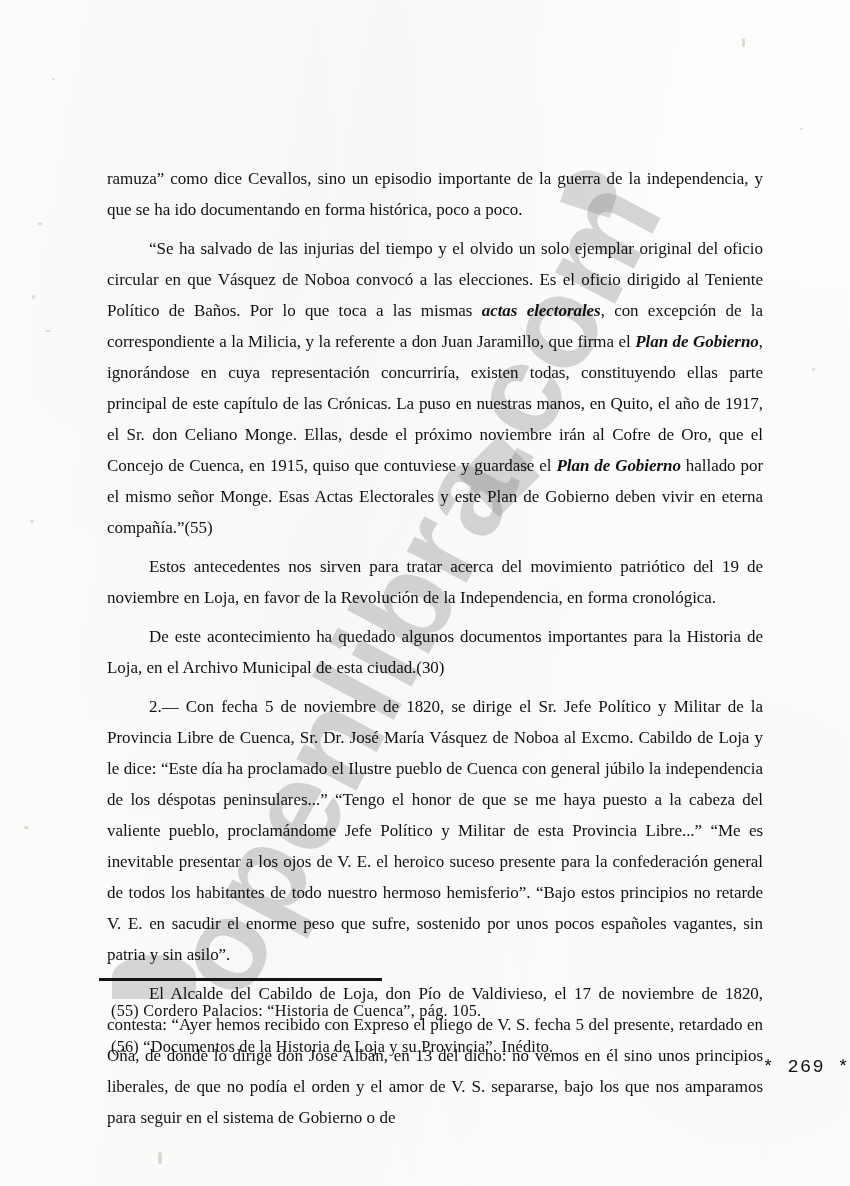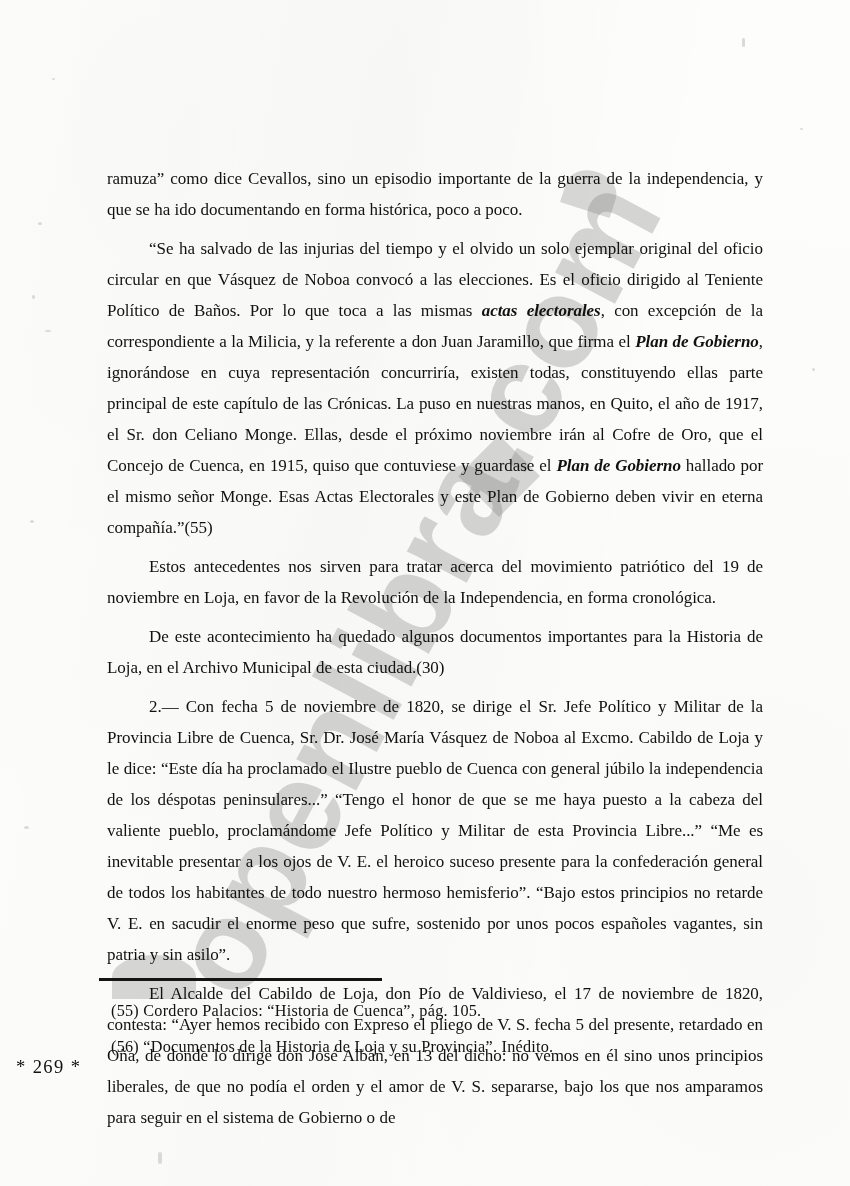--- a/index.html
+++ b/index.html
@@ -105,27 +105,28 @@
   .footnote {
     margin: 12px;
     font-size: 16.2px;
     line-height: 23.5px;
     letter-spacing: 0.25px;
     white-space: nowrap;
   }
 
   .page-number {
     position: absolute;
-    left: 16px;
+    left: 0;
     right: 0;
     top: 1057px;
-    text-align: left;
+    text-align: right;
     font-size: 18.5px;
     letter-spacing: 1.4px;
     z-index: 5;
+    font-family: Liberation Mono, monospace;
   }
 </style>
 </head>
 <body>
 
 <div class="page">
 
   <div class="paper-texture"></div>
 
   <div class="speck" style="left:52px;  top:78px;  width:3px; height:2px;"></div>

